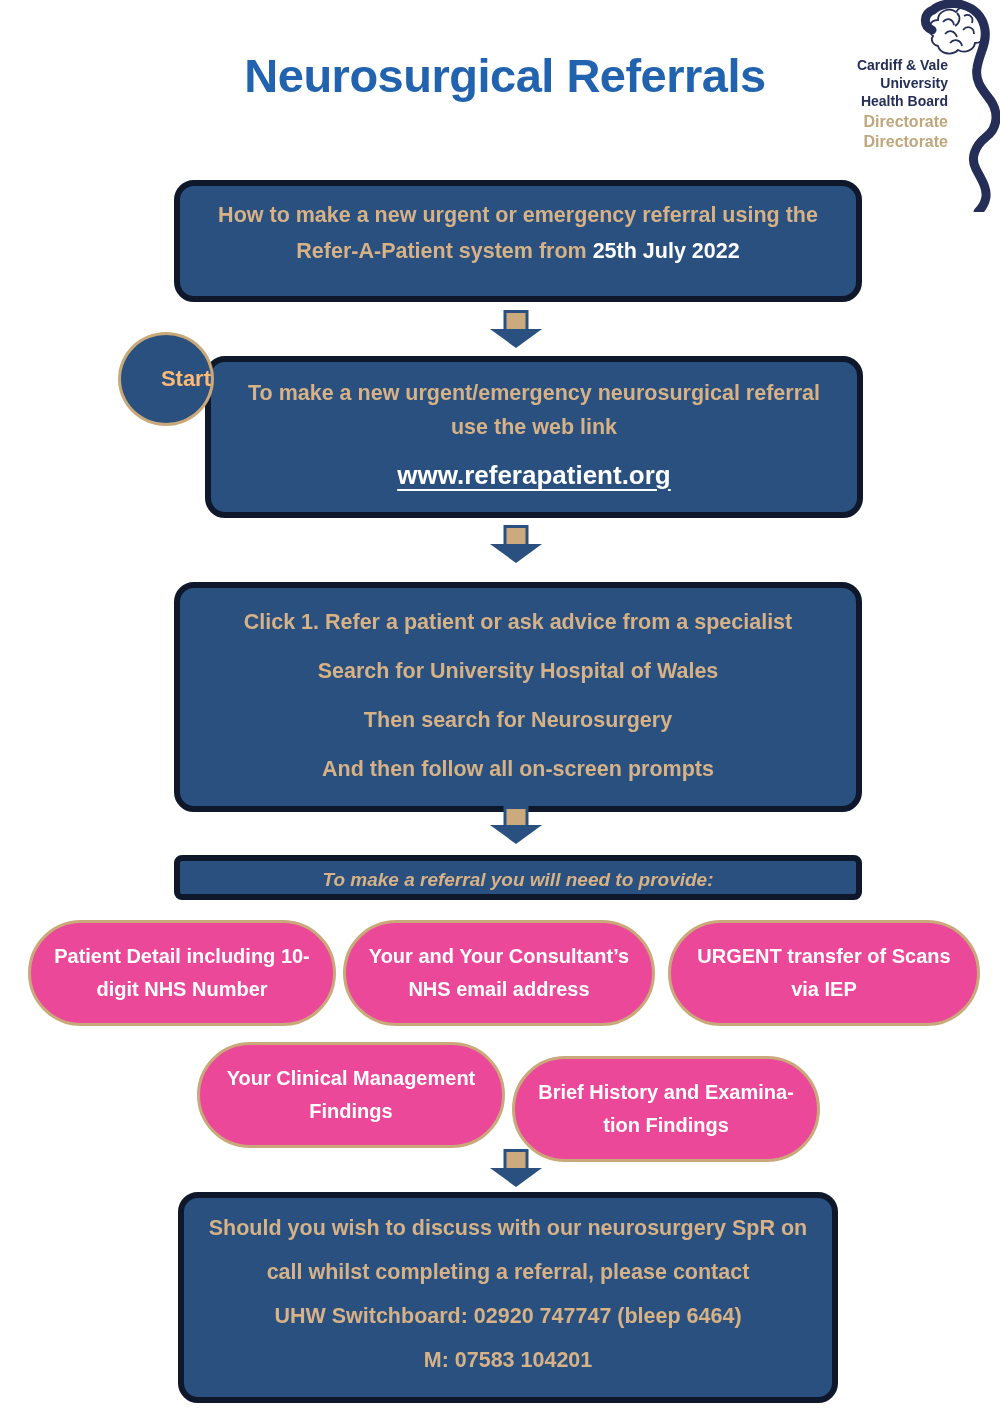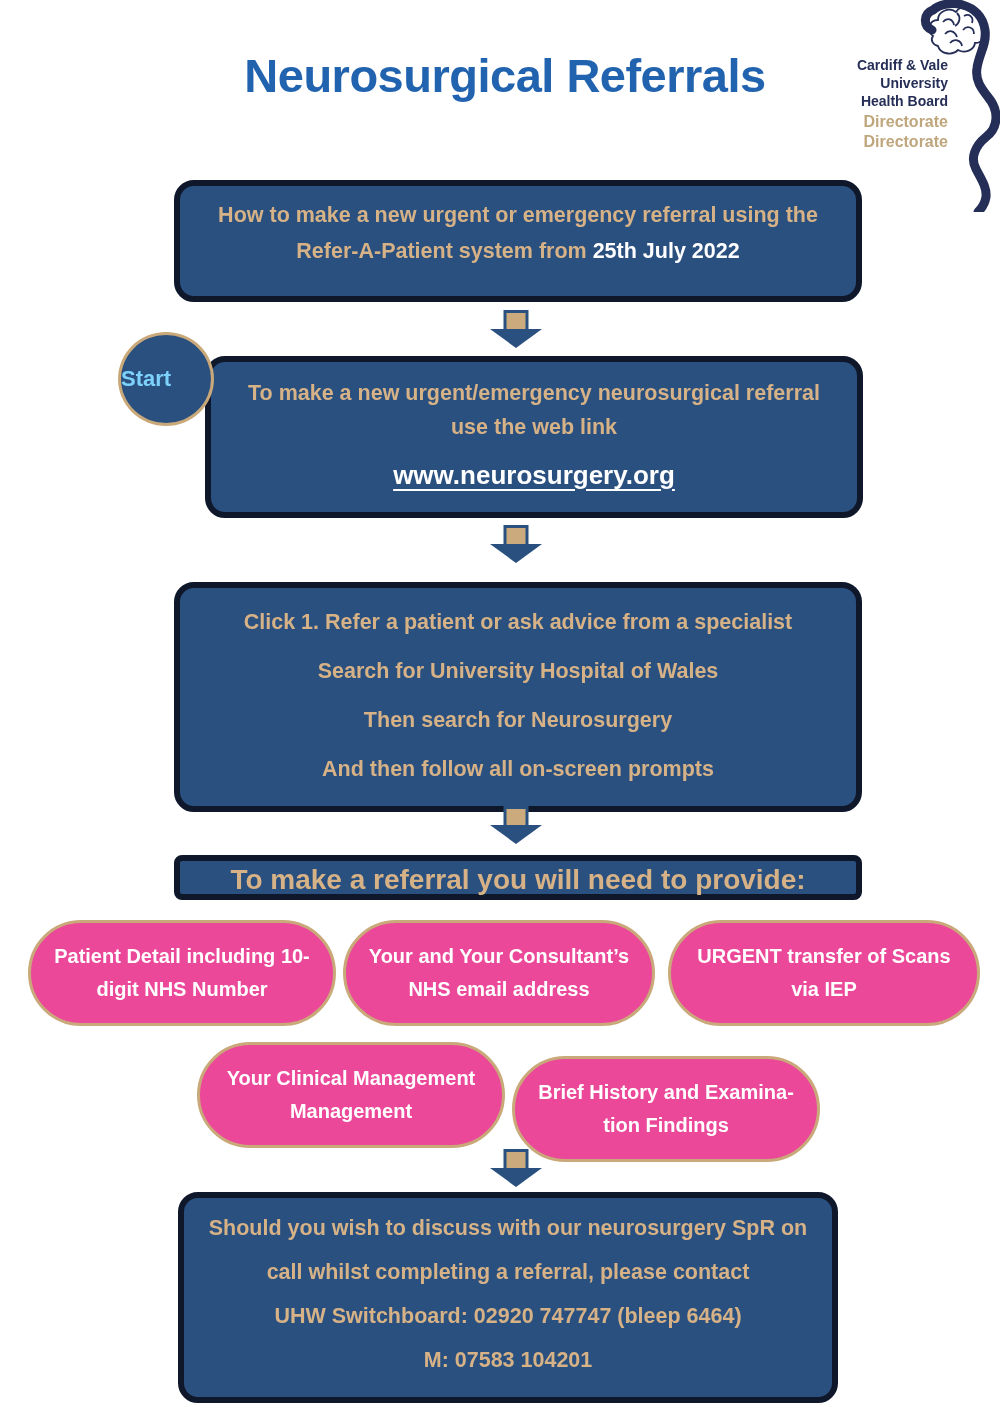--- a/index.html
+++ b/index.html
@@ -45,31 +45,31 @@
     color:#ffffff; text-decoration:underline; text-underline-offset:5px;
     cursor:pointer;
   }
 
   .steps-box   { left:174px; top:582px;  width:688px; height:230px; padding-top:10px; }
   .steps-box .line { font-size:21.5px; line-height:49px; }
 
   .provide-bar {
     left:174px; top:855px; width:688px; height:45px; border-radius:8px;
   }
-  .provide-bar .line { font-size:28px; line-height:38px; }
+  .provide-bar .line { font-size:19px; line-height:38px;font-style:italic; }
 
   .contact-box { left:178px; top:1192px; width:660px; height:211px; padding-top:8px; }
   .contact-box .line { font-size:21.5px; line-height:44px; }
 
   
   .start-badge {
     position:absolute; left:118px; top:332px; width:96px; height:94px;
     background:#2a5080; border:3px solid #c9a97a; border-radius:50%;
-    display:flex; align-items:center; justify-content:flex-start;
-    color:#7dd3fc; font-weight:bold; font-size:22px; z-index:5;
+    display:flex; align-items:center; justify-content:flex-end;
+    color:#fdba74; font-weight:bold; font-size:22px; z-index:5;
   }
   
   .pill {
     position:absolute; height:106px; background:#ec4899;
     border:3px solid #c9a97a; border-radius:53px;
     text-align:center; padding-top:17px;
   }
   .pill .line { color:#ffffff; font-size:20px; line-height:33px; }
   .p1 { left:28px;  top:920px;  width:308px; }
   .p2 { left:343px; top:920px;  width:312px; }
@@ -126,21 +126,21 @@
     <polygon points="3,19 55,19 29,38" fill="#2a5080"></polygon>
   </svg>
 
   <div class="start-badge">
     <span>Start</span>
   </div>
 
   <div class="box weblink-box">
     <div class="line tan">To make a new urgent/emergency neurosurgical referral</div>
     <div class="line tan">use the web link</div>
-    <div><a class="weblink">www.neurosurgery.org</a></div>
+    <div><a class="weblink">www.referapatient.org</a></div>
   </div>
 
   <svg class="arrow a2" width="58" height="40" viewBox="0 0 58 40">
     <rect x="18" y="1.5" width="22" height="19" fill="#cbab7d" stroke="#2a5080" stroke-width="3"></rect>
     <polygon points="3,19 55,19 29,38" fill="#2a5080"></polygon>
   </svg>
 
   <div class="box steps-box">
     <div class="line tan">Click 1. Refer a patient or ask advice from a specialist</div>
     <div class="line tan">Search for University Hospital of Wales</div>
@@ -164,21 +164,21 @@
   <div class="pill p2">
     <div class="line">Your and Your Consultant’s</div>
     <div class="line">NHS email address</div>
   </div>
   <div class="pill p3">
     <div class="line">URGENT transfer of Scans</div>
     <div class="line">via IEP</div>
   </div>
   <div class="pill p4">
     <div class="line">Your Clinical Management</div>
-    <div class="line">Management</div>
+    <div class="line">Findings</div>
   </div>
   <div class="pill p5">
     <div class="line">Brief History and Examina-</div>
     <div class="line">tion Findings</div>
   </div>
 
   <svg class="arrow a4" width="58" height="40" viewBox="0 0 58 40">
     <rect x="18" y="1.5" width="22" height="19" fill="#cbab7d" stroke="#2a5080" stroke-width="3"></rect>
     <polygon points="3,19 55,19 29,38" fill="#2a5080"></polygon>
   </svg>

